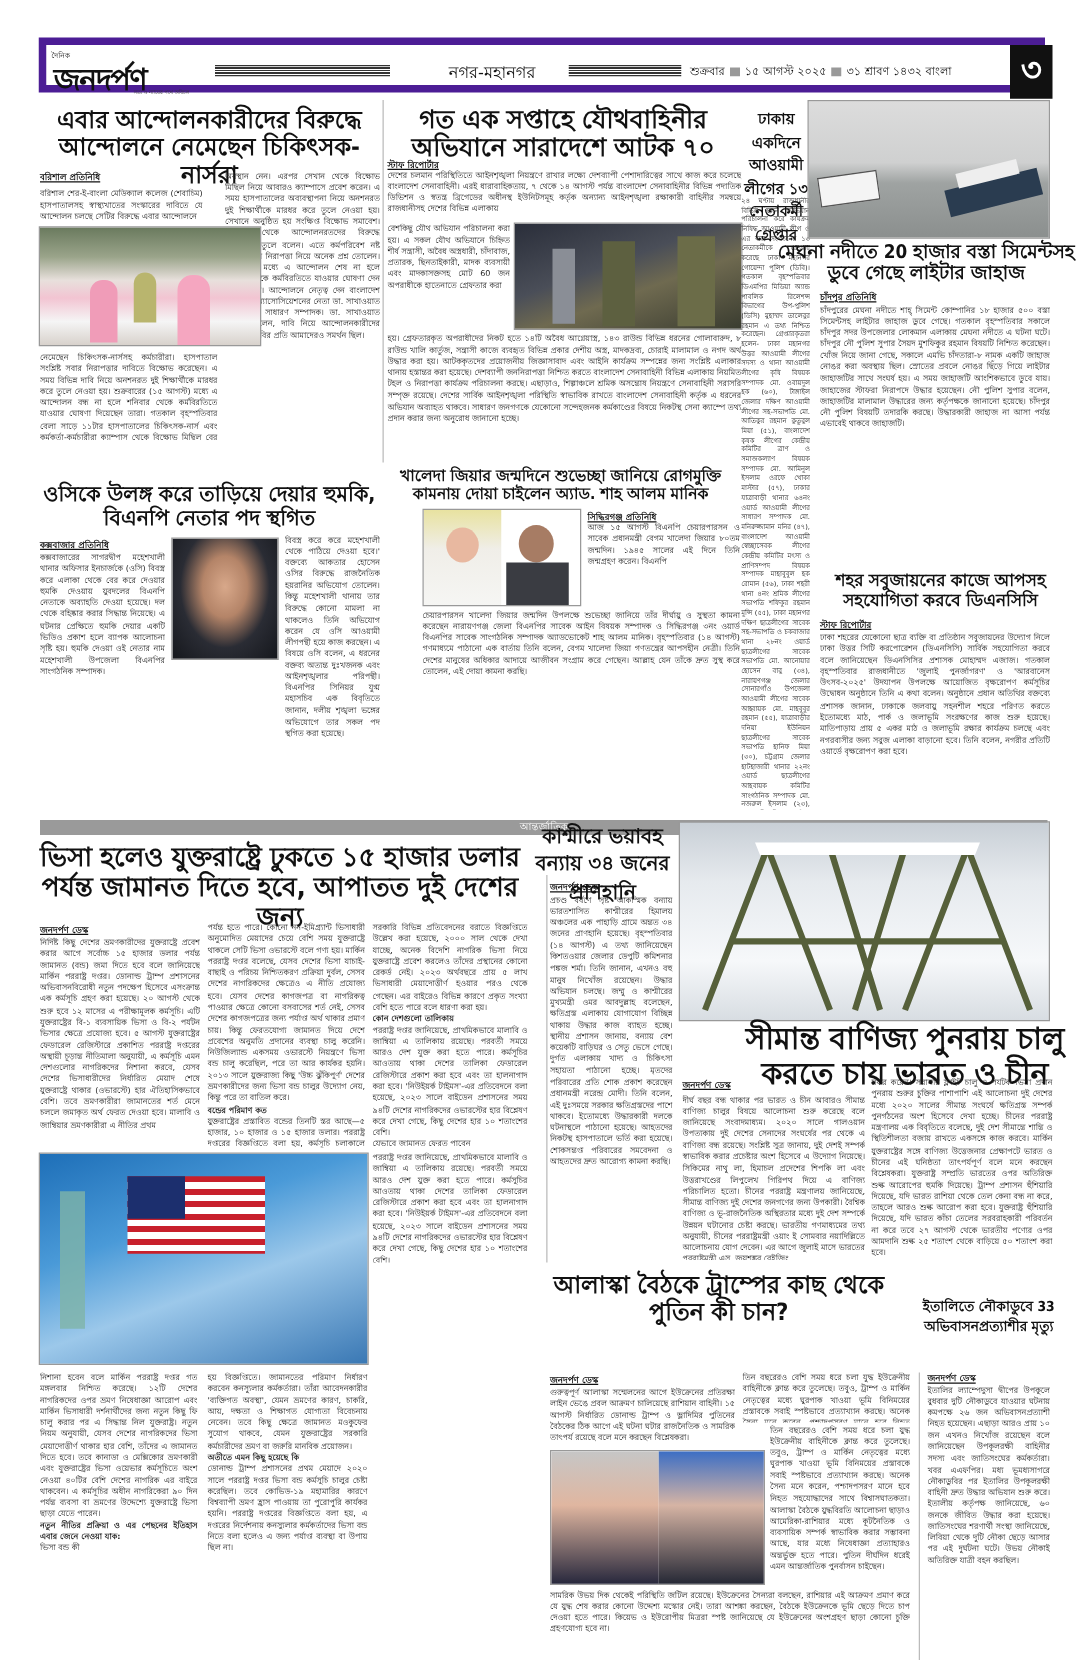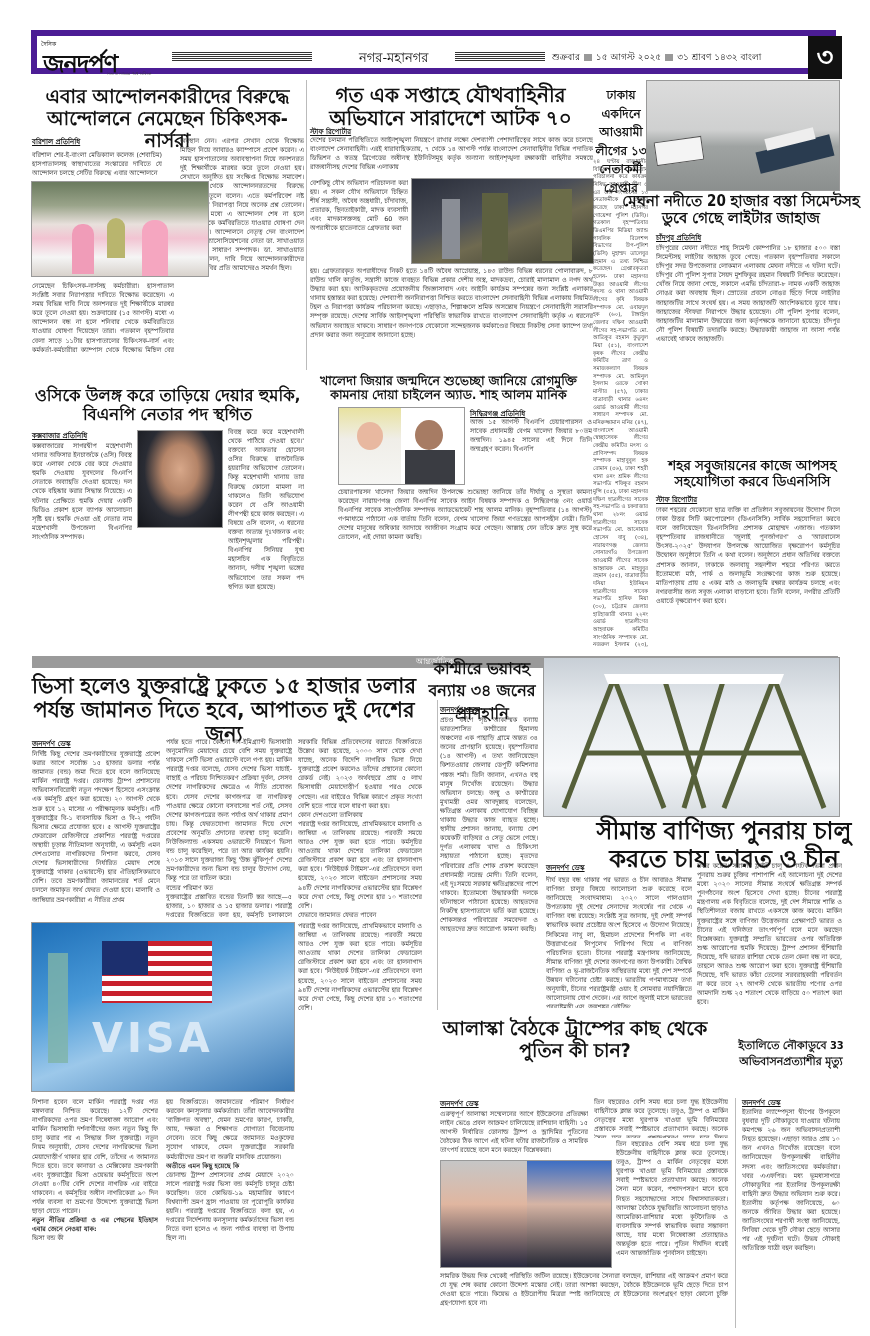--- a/index.html
+++ b/index.html
@@ -109,35 +109,34 @@
 </div>
 
 <div class="abs sec-band">আন্তর্জাতিক</div>
 
 <div>
   <h1 class="abs" style="left:28px;top:674px;width:392px;font-size:21px">ভিসা হলেও যুক্তরাষ্ট্রে ঢুকতে ১৫ হাজার ডলার পর্যন্ত জামানত দিতে হবে, আপাতত দুই দেশের জন্য</h1>
   <div class="abs byline" style="left:32px;top:738px">জনদর্পণ ডেস্ক</div>
   <div class="abs body" style="left:32px;top:750px;width:128px;height:168px;overflow:hidden">নির্দিষ্ট কিছু দেশের ভ্রমণকারীদের যুক্তরাষ্ট্রে প্রবেশ করার আগে সর্বোচ্চ ১৫ হাজার ডলার পর্যন্ত জামানত (বন্ড) জমা দিতে হবে বলে জানিয়েছে মার্কিন পররাষ্ট্র দপ্তর। ডোনাল্ড ট্রাম্প প্রশাসনের অভিবাসনবিরোধী নতুন পদক্ষেপ হিসেবে এসংক্রান্ত এক কর্মসূচি গ্রহণ করা হয়েছে। ২০ আগস্ট থেকে শুরু হবে ১২ মাসের এ পরীক্ষামূলক কর্মসূচি। এটি যুক্তরাষ্ট্রের বি-১ ব্যবসায়িক ভিসা ও বি-২ পর্যটন ভিসার ক্ষেত্রে প্রযোজ্য হবে। ৫ আগস্ট যুক্তরাষ্ট্রের ফেডারেল রেজিস্টারে প্রকাশিত পররাষ্ট্র দপ্তরের অস্থায়ী চূড়ান্ত নীতিমালা অনুযায়ী, এ কর্মসূচি এমন দেশগুলোর নাগরিকদের নিশানা করবে, যেসব দেশের ভিসাধারীদের নির্ধারিত মেয়াদ শেষে যুক্তরাষ্ট্রে থাকার (ওভারস্টে) হার ঐতিহাসিকভাবে বেশি। তবে ভ্রমণকারীরা জামানতের শর্ত মেনে চললে জমাকৃত অর্থ ফেরত দেওয়া হবে। মালাবি ও জাম্বিয়ার ভ্রমণকারীরা এ নীতির প্রথম</div>
   <div class="abs" style="left:166px;top:738px;width:126px;height:180px;overflow:hidden">
     <div class="body">পর্যন্ত হতে পারে। কোনো নন-ইমিগ্র্যান্ট ভিসাধারী অনুমোদিত মেয়াদের চেয়ে বেশি সময় যুক্তরাষ্ট্রে থাকলে সেটি ভিসা ওভারস্টে বলে গণ্য হয়। মার্কিন পররাষ্ট্র দপ্তর বলেছে, যেসব দেশের ভিসা যাচাই-বাছাই ও পরিচয় নিশ্চিতকরণ প্রক্রিয়া দুর্বল, সেসব দেশের নাগরিকদের ক্ষেত্রেও এ নীতি প্রযোজ্য হবে। যেসব দেশের কাগজপত্র বা নাগরিকত্ব পাওয়ার ক্ষেত্রে কোনো বসবাসের শর্ত নেই, সেসব দেশের কাগজপত্রের জন্য পর্যাপ্ত অর্থ থাকার প্রমাণ চায়। কিন্তু ফেরতযোগ্য জামানত দিয়ে দেশে প্রবেশের অনুমতি প্রদানের ব্যবস্থা চালু করেনি। নিউজিল্যান্ড একসময় ওভারস্টে নিয়ন্ত্রণে ভিসা বন্ড চালু করেছিল, পরে তা আর কার্যকর হয়নি। ২০১৩ সালে যুক্তরাজ্য কিছু 'উচ্চ ঝুঁকিপূর্ণ' দেশের ভ্রমণকারীদের জন্য ভিসা বন্ড চালুর উদ্যোগ নেয়, কিন্তু পরে তা বাতিল করে।</div>
-    <div class="body" style="font-weight:normal">বন্ডের পরিমাণ কত</div>
+    <div class="body" style="font-weight:bold">বন্ডের পরিমাণ কত</div>
     <div class="body">যুক্তরাষ্ট্রের প্রস্তাবিত বন্ডের তিনটি স্তর আছে—৫ হাজার, ১০ হাজার ও ১৫ হাজার ডলার। পররাষ্ট্র দপ্তরের বিজ্ঞপ্তিতে বলা হয়, কর্মসূচি চলাকালে প্রায় দুই হাজার ভিসা আবেদনকারীকে এ জামানত দিতে হবে। 'যদি গড়ে জামানতের পরিমাণ ১০ হাজার ডলার ধরা হয়, তবে ২ হাজার আবেদনকারীর জন্য তা অঙ্কের হিসাবে দাঁড়াবে মোট ২ কোটি ডলারে', বলা</div>
   </div>
   <div class="abs" style="left:298px;top:738px;width:124px;height:180px;overflow:hidden">
     <div class="body">সরকারি বিভিন্ন প্রতিবেদনের বরাতে বিজ্ঞপ্তিতে উল্লেখ করা হয়েছে, ২০০০ সাল থেকে দেখা যাচ্ছে, অনেক বিদেশি নাগরিক ভিসা নিয়ে যুক্তরাষ্ট্রে প্রবেশ করলেও তাঁদের প্রস্থানের কোনো রেকর্ড নেই। ২০২৩ অর্থবছরে প্রায় ৫ লাখ ভিসাধারী মেয়াদোত্তীর্ণ হওয়ার পরও থেকে গেছেন। এর বাইরেও বিভিন্ন কারণে প্রকৃত সংখ্যা বেশি হতে পারে বলে ধারণা করা হয়।</div>
-    <div class="body" style="font-weight:normal">কোন দেশগুলো তালিকায়</div>
+    <div class="body" style="font-weight:bold">কোন দেশগুলো তালিকায়</div>
     <div class="body">পররাষ্ট্র দপ্তর জানিয়েছে, প্রাথমিকভাবে মালাবি ও জাম্বিয়া এ তালিকায় রয়েছে। পরবর্তী সময়ে আরও দেশ যুক্ত করা হতে পারে। কর্মসূচির আওতায় থাকা দেশের তালিকা ফেডারেল রেজিস্টারে প্রকাশ করা হবে এবং তা হালনাগাদ করা হবে। 'নিউইয়র্ক টাইমস'-এর প্রতিবেদনে বলা হয়েছে, ২০২৩ সালে বাইডেন প্রশাসনের সময় ৯৪টি দেশের নাগরিকদের ওভারস্টের হার বিশ্লেষণ করে দেখা গেছে, কিছু দেশের হার ১০ শতাংশের বেশি।</div>
     <div class="body" style="font-weight:normal">যেভাবে জামানত ফেরত পাবেন</div>
 
   </div>
   <div class="abs photo" style="left:31px;top:922px;width:264px;height:170px;background:linear-gradient(160deg,#1e6fb8 0%,#4a9ad8 35%,#9cc8ea 60%,#3a78b4 100%)">
     <div class="abs" style="left:70px;top:18px;width:110px;height:62px;background:repeating-linear-gradient(180deg,#c8202c 0 5px,#fff 5px 10px)"></div>
     <div class="abs" style="left:70px;top:18px;width:46px;height:34px;background:#1c2f6e"></div>
     <div class="abs" style="left:16px;top:30px;width:20px;height:110px;background:#7fb4a8;opacity:.8"></div>
-    <div class="abs" style="left:60px;top:92px;font-size:40px;font-weight:bold;color:#d8e8f6;letter-spacing:4px;font-family:'DejaVu Sans',sans-serif">VISA</div>
   </div>
   <div class="abs" style="left:32px;top:1098px;width:126px;height:230px;overflow:hidden">
     <div class="body">নিশানা হবেন বলে মার্কিন পররাষ্ট্র দপ্তর গত মঙ্গলবার নিশ্চিত করেছে। ১২টি দেশের নাগরিকদের ওপর ভ্রমণ নিষেধাজ্ঞা আরোপ এবং মার্কিন ভিসাধারী দর্শনার্থীদের জন্য নতুন কিছু ফি চালু করার পর এ সিদ্ধান্ত নিল যুক্তরাষ্ট্র। নতুন নিয়ম অনুযায়ী, যেসব দেশের নাগরিকদের ভিসা মেয়াদোত্তীর্ণ থাকার হার বেশি, তাঁদের এ জামানত দিতে হবে। তবে কানাডা ও মেক্সিকোর ভ্রমণকারী এবং যুক্তরাষ্ট্রের ভিসা ওয়েভার কর্মসূচিতে অংশ নেওয়া ৪০টির বেশি দেশের নাগরিক এর বাইরে থাকবেন। এ কর্মসূচির অধীন নাগরিকেরা ৯০ দিন পর্যন্ত ব্যবসা বা ভ্রমণের উদ্দেশ্যে যুক্তরাষ্ট্রে ভিসা ছাড়া যেতে পারেন।</div>
     <div class="body" style="font-weight:bold">নতুন নীতির প্রক্রিয়া ও এর পেছনের ইতিহাস এবার জেনে নেওয়া যাক:</div>
     <div class="body" style="font-weight:normal">ভিসা বন্ড কী</div>
   </div>
   <div class="abs" style="left:166px;top:1098px;width:128px;height:230px;overflow:hidden">
     <div class="body">হয় বিজ্ঞপ্তিতে। জামানতের পরিমাণ নির্ধারণ করবেন কনস্যুলার কর্মকর্তারা। তাঁরা আবেদনকারীর 'ব্যক্তিগত অবস্থা', যেমন ভ্রমণের কারণ, চাকরি, আয়, দক্ষতা ও শিক্ষাগত যোগ্যতা বিবেচনায় নেবেন। তবে কিছু ক্ষেত্রে জামানত মওকুফের সুযোগ থাকবে, যেমন যুক্তরাষ্ট্রের সরকারি কর্মচারীদের ভ্রমণ বা জরুরি মানবিক প্রয়োজন।</div>
     <div class="body" style="font-weight:bold">অতীতে এমন কিছু হয়েছে কি</div>
     <div class="body">ডোনাল্ড ট্রাম্প প্রশাসনের প্রথম মেয়াদে ২০২০ সালে পররাষ্ট্র দপ্তর ভিসা বন্ড কর্মসূচি চালুর চেষ্টা করেছিল। তবে কোভিড-১৯ মহামারির কারণে বিশ্বব্যাপী ভ্রমণ হ্রাস পাওয়ায় তা পুরোপুরি কার্যকর হয়নি। পররাষ্ট্র দপ্তরের বিজ্ঞপ্তিতে বলা হয়, এ দপ্তরের নির্দেশনায় কনস্যুলার কর্মকর্তাদের ভিসা বন্ড নিতে বলা হলেও এ জন্য পর্যাপ্ত ব্যবস্থা বা উপায় ছিল না।</div>

